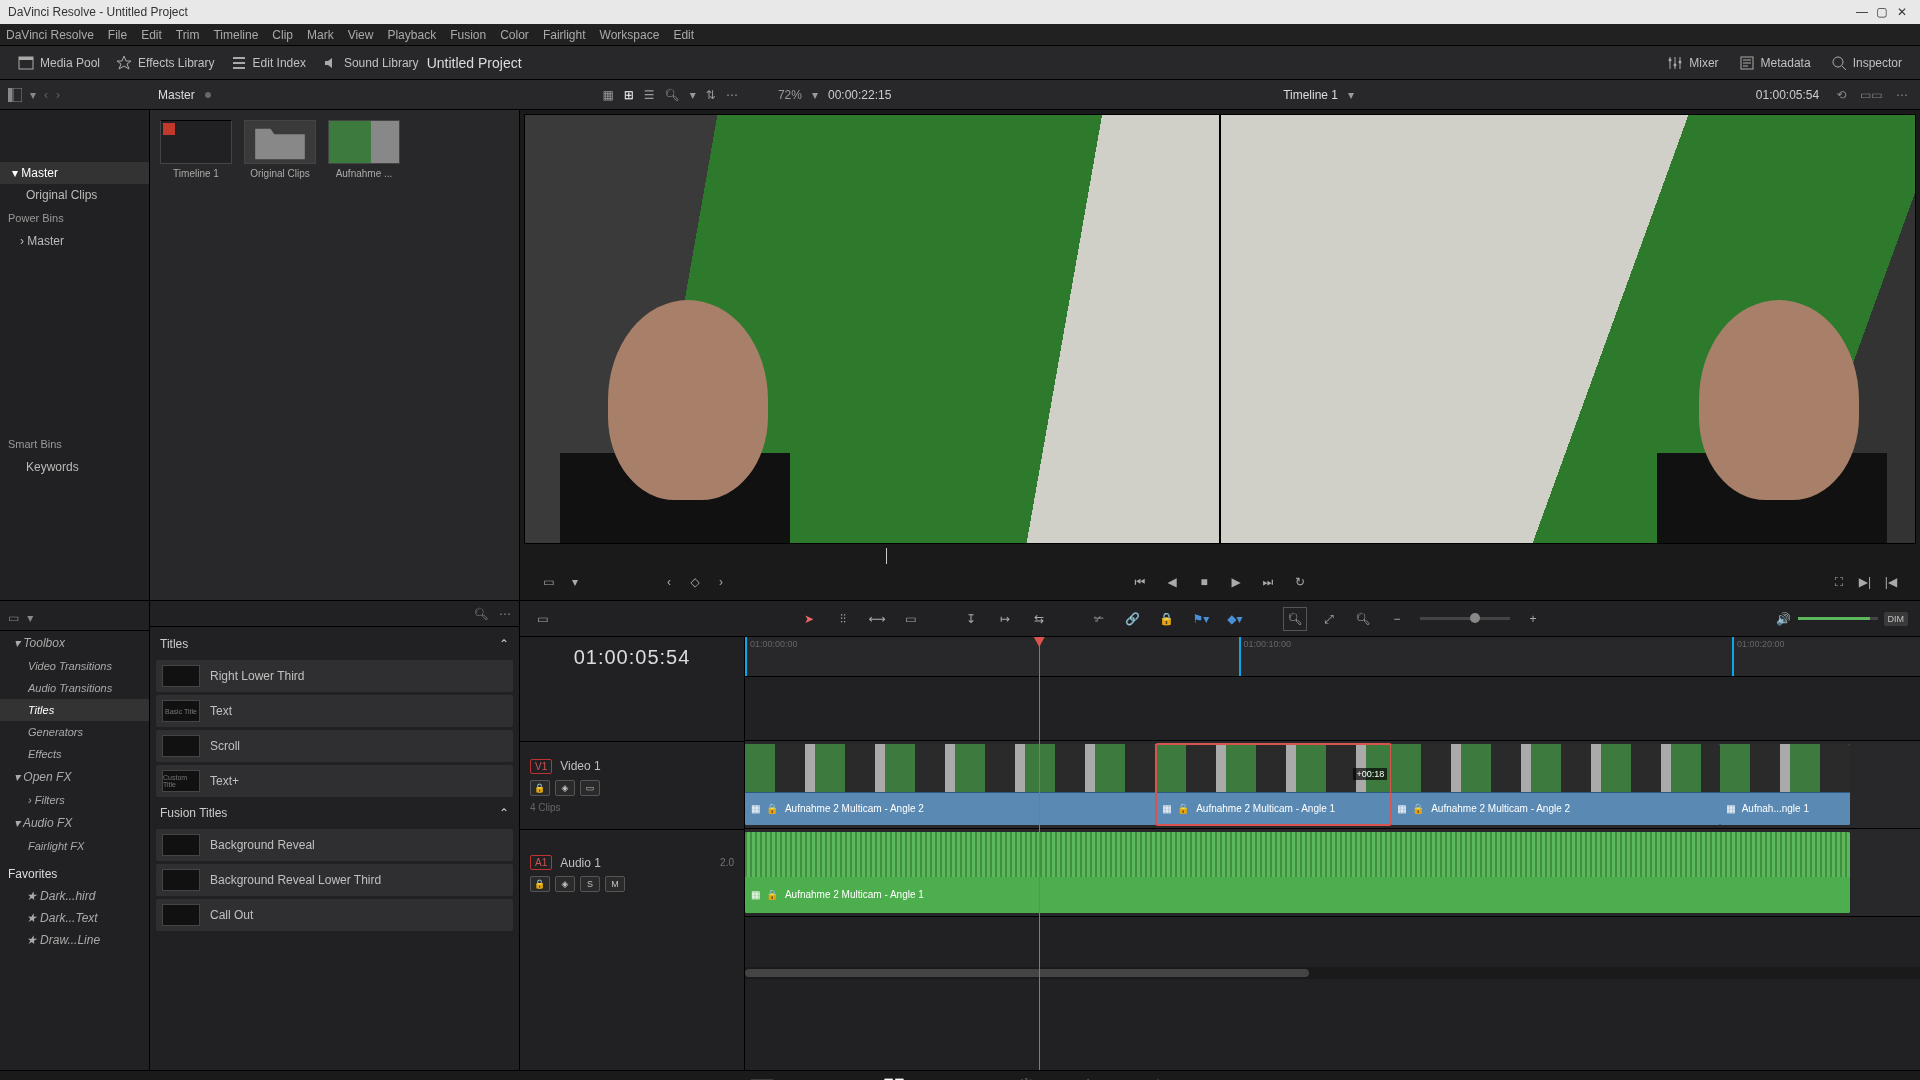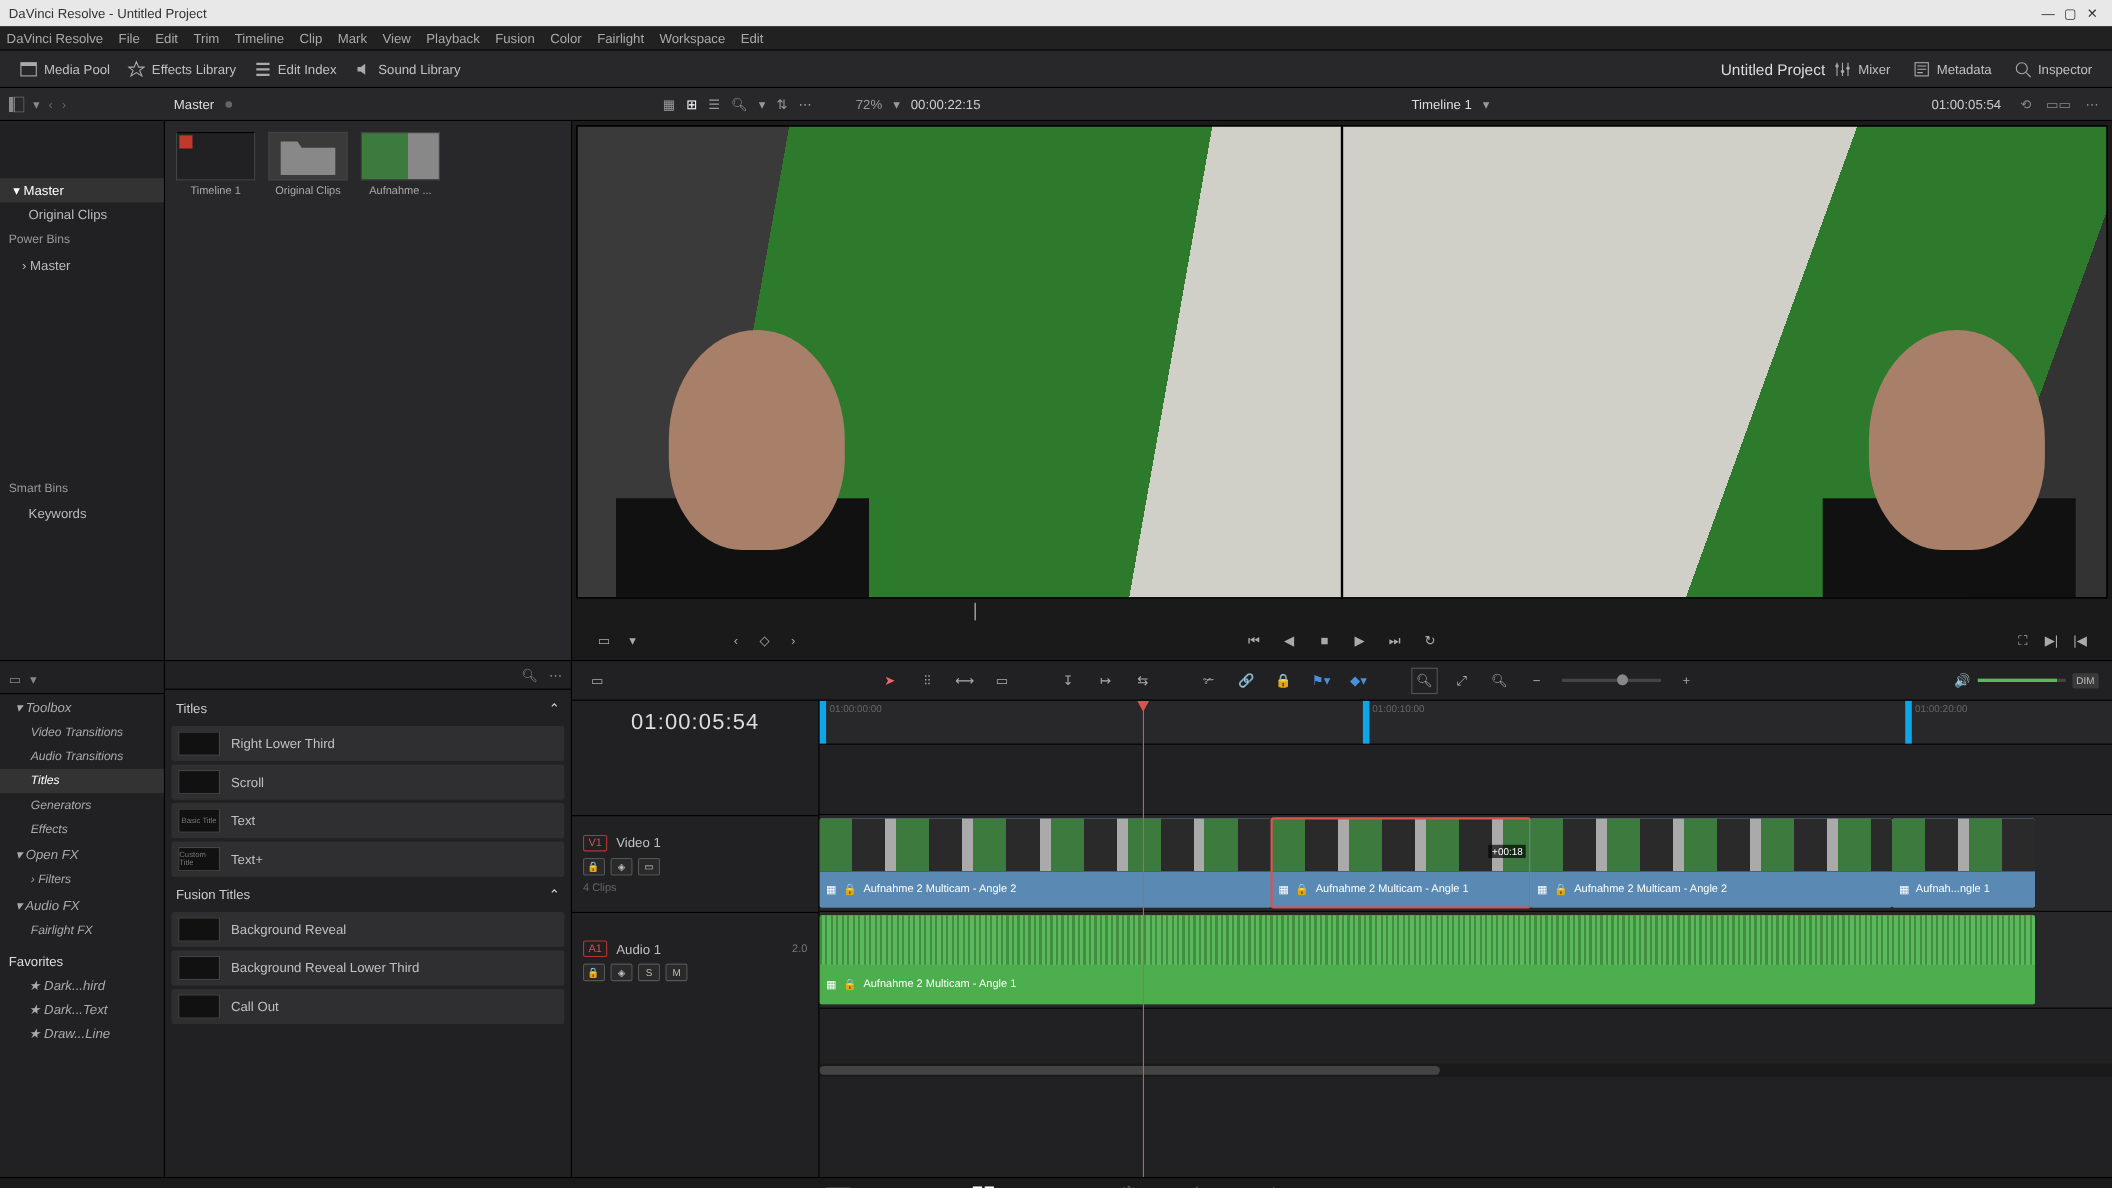--- a/index.html
+++ b/index.html
@@ -11,21 +11,21 @@
 .titlebar .win-btn { width: 20px; text-align: center; cursor: pointer; }
 
 
 .menubar { height: 22px; background: #212121; display: flex; align-items: center; padding: 0 6px; gap: 14px; border-bottom: 1px solid #000; }
 .menubar span { color: #aaa; cursor: pointer; }
 
 
 .toolbar { height: 34px; background: #28282a; display: flex; align-items: center; border-bottom: 1px solid #000; padding: 0 10px; }
 .tb-btn { display: flex; align-items: center; gap: 6px; padding: 4px 8px; cursor: pointer; }
 .tb-btn .ico { width: 16px; height: 16px; display:inline-block; }
-.toolbar .center { flex: 1; text-align: right; font-weight: 500; color: #ddd; font-size: 14px; }
+.toolbar .center { flex: 1; text-align: left; font-weight: 500; color: #ddd; font-size: 14px; }
 .toolbar .right { display: flex; gap: 4px; }
 
 
 .secondrow { height: 30px; background: #28282a; display: flex; align-items: center; border-bottom: 1px solid #000; }
 .secondrow .left { width: 150px; display:flex; align-items:center; padding:0 8px; gap:8px; }
 .secondrow .mid { flex:1; display:flex; align-items:center; padding:0 8px; gap:10px; color:#999; }
 .secondrow .tcright { padding:0 12px; color:#ccc; }
 
 
 .main { display: flex; height: 490px; }
@@ -98,21 +98,21 @@
 .tl-head { width:225px; border-right:1px solid #000; }
 .tl-tc { height:40px; display:flex; align-items:center; justify-content:center; font-size:20px; color:#ddd; letter-spacing:1px; }
 .tl-trackhead { height:88px; border-top:1px solid #000; padding:6px 10px; display:flex; flex-direction:column; justify-content:center; gap:6px; }
 .tl-trackhead .row1 { display:flex; align-items:center; gap:8px; }
 .track-tag { border:1px solid #b33; color:#c55; padding:1px 4px; font-size:10px; border-radius:2px; }
 .track-btns { display:flex; gap:5px; }
 .tbtn { width:20px; height:16px; border:1px solid #555; border-radius:2px; background:#2a2a2a; font-size:9px; display:flex; align-items:center; justify-content:center; cursor:pointer; }
 
 .tl-tracks { flex:1; position:relative; overflow:hidden; }
 .ruler { height:40px; border-bottom:1px solid #000; position:relative; background:#28282a; }
-.ruler .tick { position:absolute; top:0; bottom:0; border-left:6px solid #0ea5e9; font-size:9px; color:#666; padding:2px 3px; }
+.ruler .tick { position:absolute; top:0; bottom:0; border-left:2px solid #0ea5e9; font-size:9px; color:#666; padding:2px 3px; }
 .playhead { position:absolute; top:0; bottom:0; width:1px; background:#d9534f; z-index:10; }
 .playhead::before { content:""; position:absolute; top:0; left:-5px; width:11px; height:10px; background:#d9534f; clip-path: polygon(0 0,100% 0,50% 100%); }
 .track { height:88px; border-bottom:1px solid #000; position:relative; background:#28282a; }
 .clip { position:absolute; top:3px; bottom:3px; border-radius:2px; overflow:hidden; }
 .clip.video { background:#6a9bc3; }
 .clip.video .thumbs { height:60%; background: repeating-linear-gradient(90deg,#3d7a3d 0 30px,#2a2a2a 30px 60px,#aaa 60px 70px); border-bottom:1px solid #2a5a8a; }
 .clip.video .label { height:40%; background:#5a8ab3; display:flex; align-items:center; gap:6px; padding:0 6px; font-size:10px; color:#fff; white-space:nowrap; overflow:hidden; }
 .clip.video.sel { outline:2px solid #d9534f; outline-offset:-1px; }
 .clip.audio { background:#5cb85c; }
 .clip.audio .wave { height:55%; background: repeating-linear-gradient(90deg, #3d8b3d 0 2px, #5cb85c 2px 5px); opacity:.9; }
@@ -350,26 +350,26 @@
       </div>
       <div class="fx-group-hdr">
           <span>Titles</span>
           <span>⌃</span>
         </div>
       <div class="fx-item">
           <div class="fx-thumb"></div>
           <span>Right Lower Third</span>
         </div>
       <div class="fx-item">
+          <div class="fx-thumb">Basic Title</div>
+          <span>Text</span>
+        </div>
+      <div class="fx-item">
           <div class="fx-thumb"></div>
           <span>Scroll</span>
-        </div>
-      <div class="fx-item">
-          <div class="fx-thumb">Basic Title</div>
-          <span>Text</span>
         </div>
       <div class="fx-item">
           <div class="fx-thumb">Custom Title</div>
           <span>Text+</span>
         </div>
       <div class="fx-group-hdr">
           <span>Fusion Titles</span>
           <span>⌃</span>
         </div>
       <div class="fx-item">

